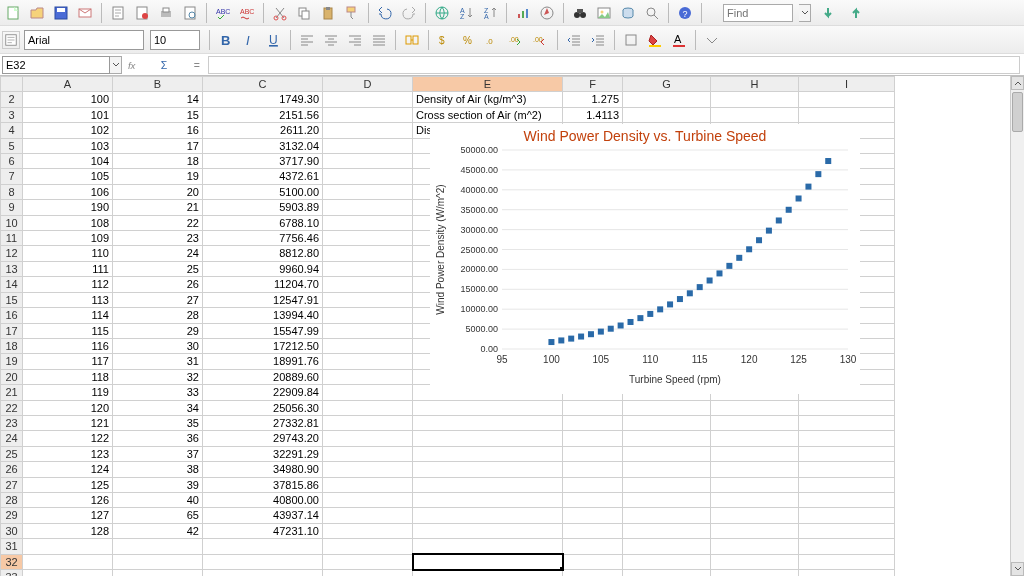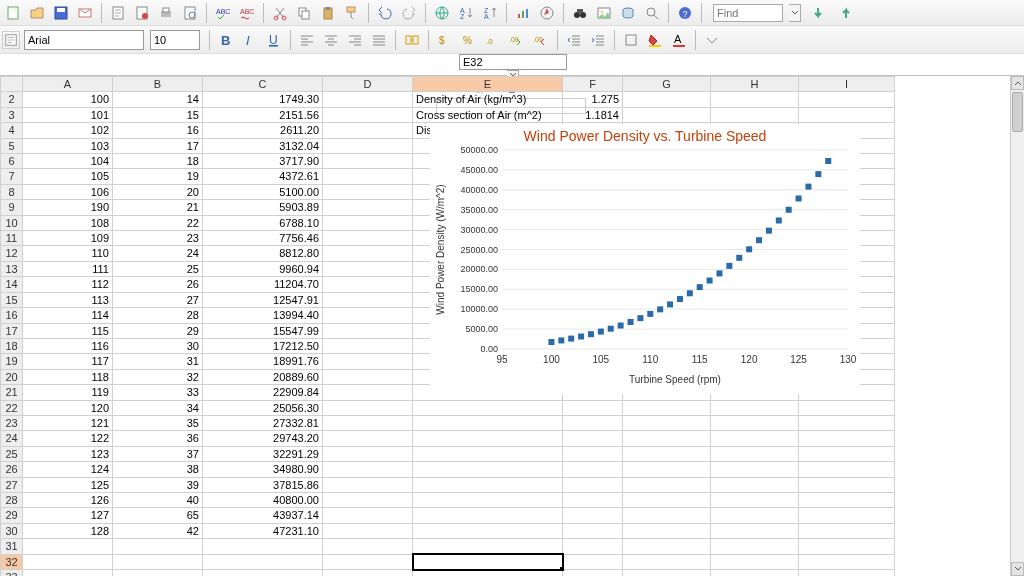--- a/index.html
+++ b/index.html
@@ -1,28 +1,28 @@
 <!DOCTYPE html>
 <html><head>
 <meta charset="utf-8">
 <style>
   * { box-sizing: border-box; margin: 0; padding: 0; }
   body { width: 1024px; height: 576px; overflow: hidden; background: #fff; font-family: Arial, sans-serif; font-size: 11px; color: #000; }
   .toolbar-row { height: 26px; display: flex; align-items: center; gap: 2px; padding: 2px 2px; border-bottom: 1px solid #ddd; background: linear-gradient(#fafafa,#ececec); }
   .tool-btn { width: 22px; height: 22px; display:flex;align-items:center;justify-content:center; border:1px solid transparent; cursor:pointer; border-radius:2px;}
   .tool-btn svg { width:16px; height:16px; }
   .sep { width:1px; height:20px; background:#bbb; margin:0 3px; }
-  .find-box { display:flex; align-items:center; gap:6px; margin-left:6px;}
+  .find-box { display:flex; align-items:center; gap:6px; margin-left:16px;}
   .find-box input { width:70px; height:18px; font-size:11px; padding:1px 3px; border:1px solid #aaa;}
   .dropdown-small { width:12px; height:18px; border:1px solid #aaa; border-left:none; display:flex;align-items:center;justify-content:center; background:#f4f4f4;}
   .fmt-row { height: 28px; padding:2px 2px; }
   .font-select { width:120px; height:20px; font-size:11px; border:1px solid #999; padding:1px 3px; margin-right:4px;}
   .size-select { width:50px; height:20px; font-size:11px; border:1px solid #999; padding:1px 3px; margin-right:4px;}
   .fmt-row .tool-btn{width:22px;height:22px;}
-  .nameline { height: 22px; display:flex; align-items:center; border-bottom:1px solid #c0c0c0; padding-left:2px;flex-direction:column;}
+  .nameline { height: 22px; display:flex; align-items:center; border-bottom:1px solid #c0c0c0; padding-left:2px;}
   .namebox { width:108px; height:18px; font-size:11px; border:1px solid #999; padding:1px 3px; background:#fff;}
   .fx-area{display:flex;align-items:center;padding-left:2px;gap:12px;}
   .fx-area span{width:20px;height:18px;display:flex;align-items:center;justify-content:center;color:#777;}
   .formula-input{flex:1;height:18px;border:1px solid #ccc; font-size:11px;padding:1px 3px; margin-right:4px;}
   
   .grid-wrap{height: calc(576px - 26px - 28px - 22px); overflow:hidden; position:relative;}
   table.sheet{border-collapse:collapse; table-layout:fixed;}
   table.sheet th, table.sheet td { border:1px solid #d0d0d0; font-size:11px; padding:0 3px; height:14.4px; line-height:14.4px; white-space:nowrap; overflow:hidden;}
   table.sheet th { background:#eeeeee; font-weight:normal; text-align:center; color:#333;}
   .rowhead{width:22px; text-align:right; background:#eee; color:#333; font-size:11px; padding-right:2px;}
@@ -428,21 +428,21 @@
           <td></td>
           <td></td>
         </tr>
         <tr>
           <th class="rowhead">3</th>
           <td class="num">101</td>
           <td class="num">15</td>
           <td class="num">2151.56</td>
           <td></td>
           <td class="txt">Cross section of Air (m^2)</td>
-          <td class="num">1.1814</td>
+          <td class="num">1.4113</td>
           <td></td>
           <td></td>
           <td></td>
         </tr>
         <tr>
           <th class="rowhead">4</th>
           <td class="num">102</td>
           <td class="num">16</td>
           <td class="num">2611.20</td>
           <td></td>

